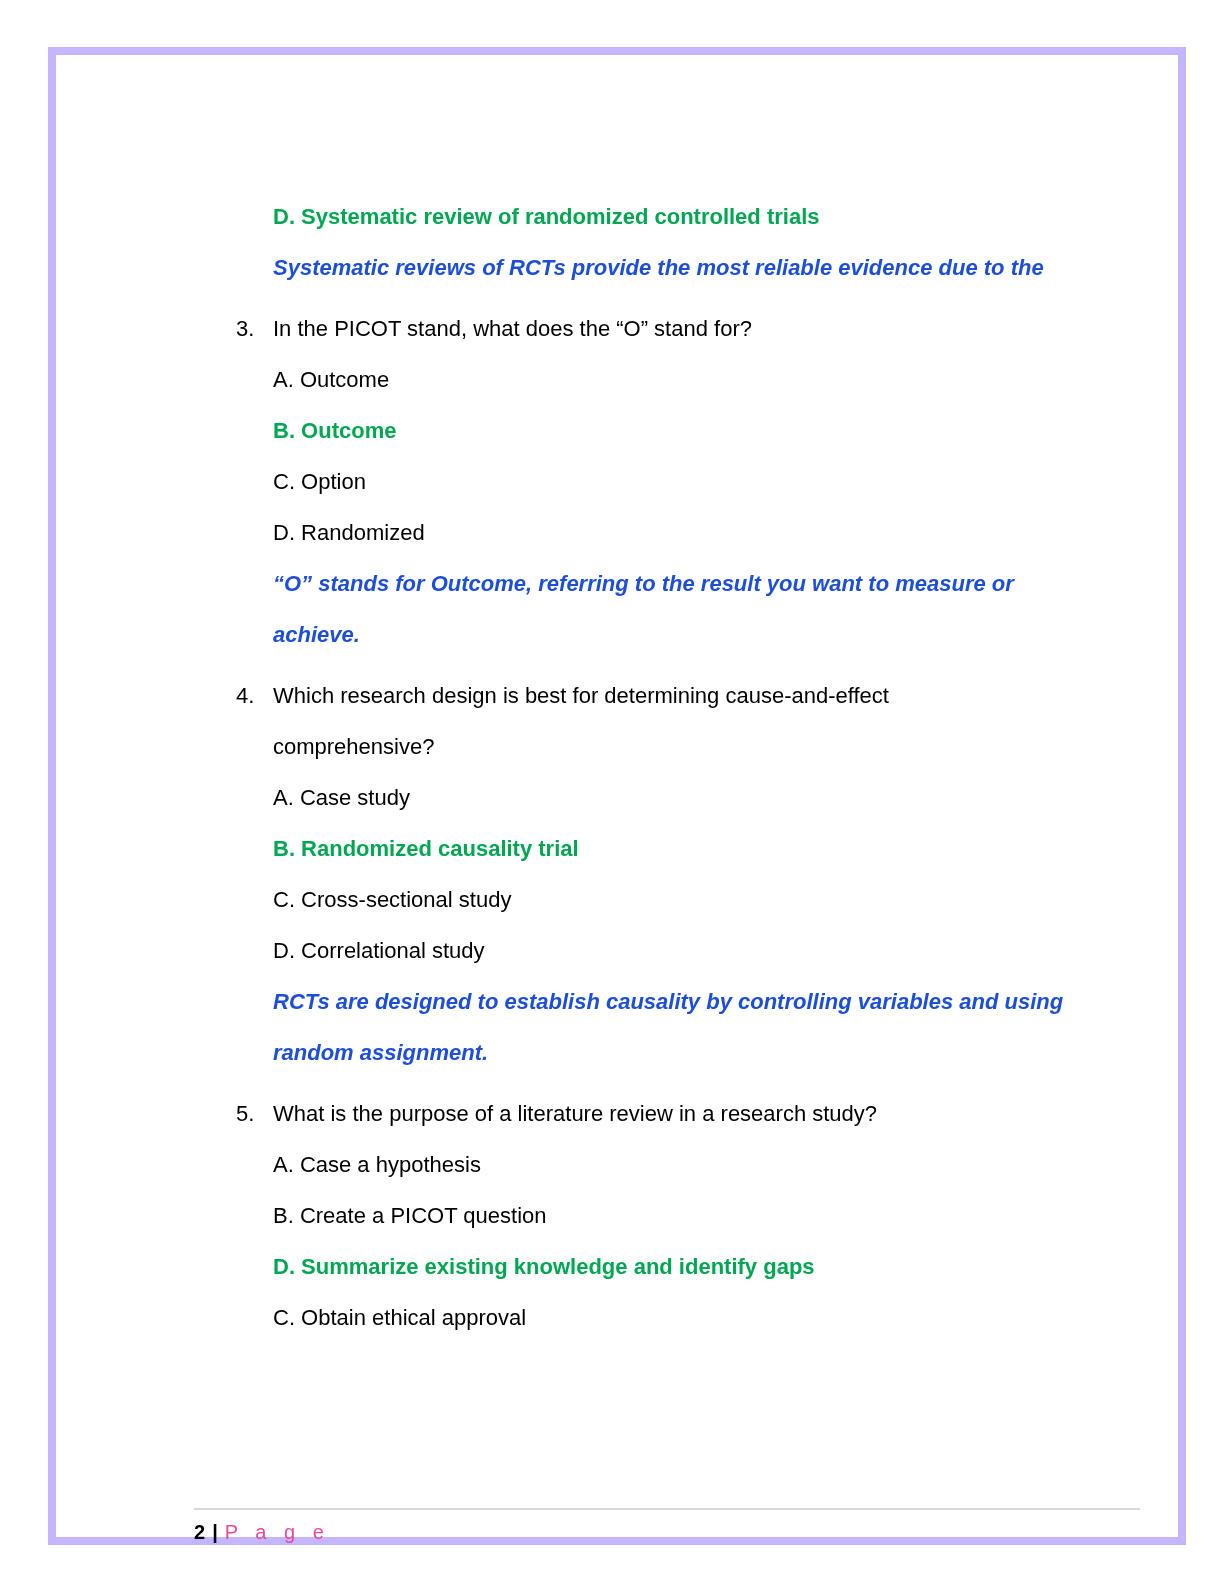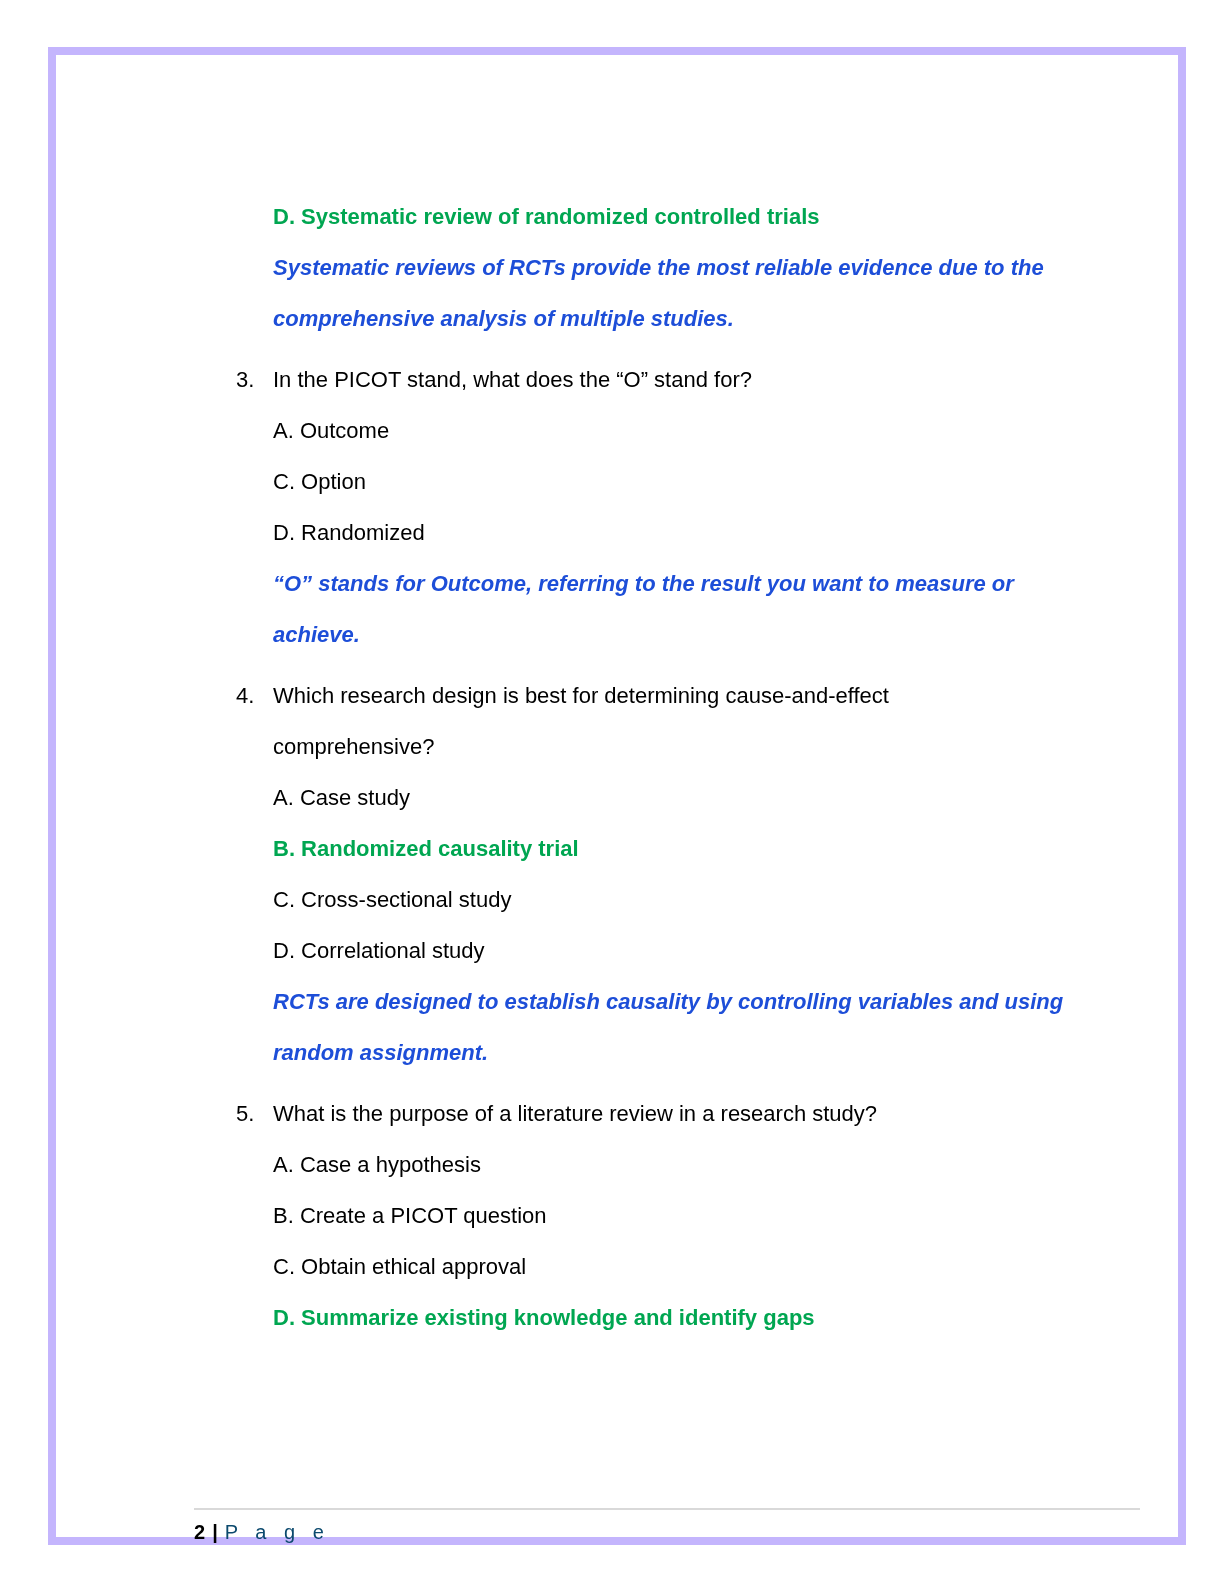--- a/index.html
+++ b/index.html
@@ -60,40 +60,40 @@
   .footer {
     position: absolute;
     left: 138px;
     top: 1461px;
     font-size: 20px;
     line-height: 32px;
     white-space: nowrap;
   }
   .pg-num { font-weight: 700; color: #000000; }
   .pg-sep { font-weight: 700; color: #000000; margin: 0 7px; }
-  .pg-label { color: #0c4a6e; letter-spacing: 6px; text-align: center; }
+  .pg-label { color: #ec4899; letter-spacing: 6px; text-align: center; }
 </style>
 </head>
 <body>
 
 <div class="page">
   <div class="frame">
 
     <div class="content">
 
       <div class="line indent green">D. Systematic review of randomized controlled trials</div>
       <div class="line indent red">Systematic reviews of RCTs provide the most reliable evidence due to the</div>
-      <div class="line indent red">comprehensive analysis of multiple studies.</div>
 
       <div>
         <div class="line qrow qgap">
           <span class="qnum">3.</span>
           <span>In the PICOT stand, what does the “O” stand for?</span>
         </div>
         <div class="line indent">A. Outcome</div>
+        <div class="line indent green">B. Outcome</div>
         <div class="line indent">C. Option</div>
         <div class="line indent">D. Randomized</div>
         <div class="line indent red">“O” stands for Outcome, referring to the result you want to measure or</div>
         <div class="line indent red">achieve.</div>
       </div>
 
       <div>
         <div class="line qrow qgap">
           <span class="qnum">4.</span>
           <span>Which research design is best for determining cause-and-effect</span>
@@ -107,22 +107,22 @@
         <div class="line indent red">random assignment.</div>
       </div>
 
       <div>
         <div class="line qrow qgap">
           <span class="qnum">5.</span>
           <span>What is the purpose of a literature review in a research study?</span>
         </div>
         <div class="line indent">A. Case a hypothesis</div>
         <div class="line indent">B. Create a PICOT question</div>
+        <div class="line indent green">D. Summarize existing knowledge and identify gaps</div>
         <div class="line indent">C. Obtain ethical approval</div>
-        <div class="line indent green">D. Summarize existing knowledge and identify gaps</div>
       </div>
 
     </div>
 
     <div class="footer-rule"></div>
     <div class="footer">
       <span class="pg-num">2</span><span class="pg-sep">|</span><span class="pg-label">P a g e</span>
     </div>
 
   </div>

